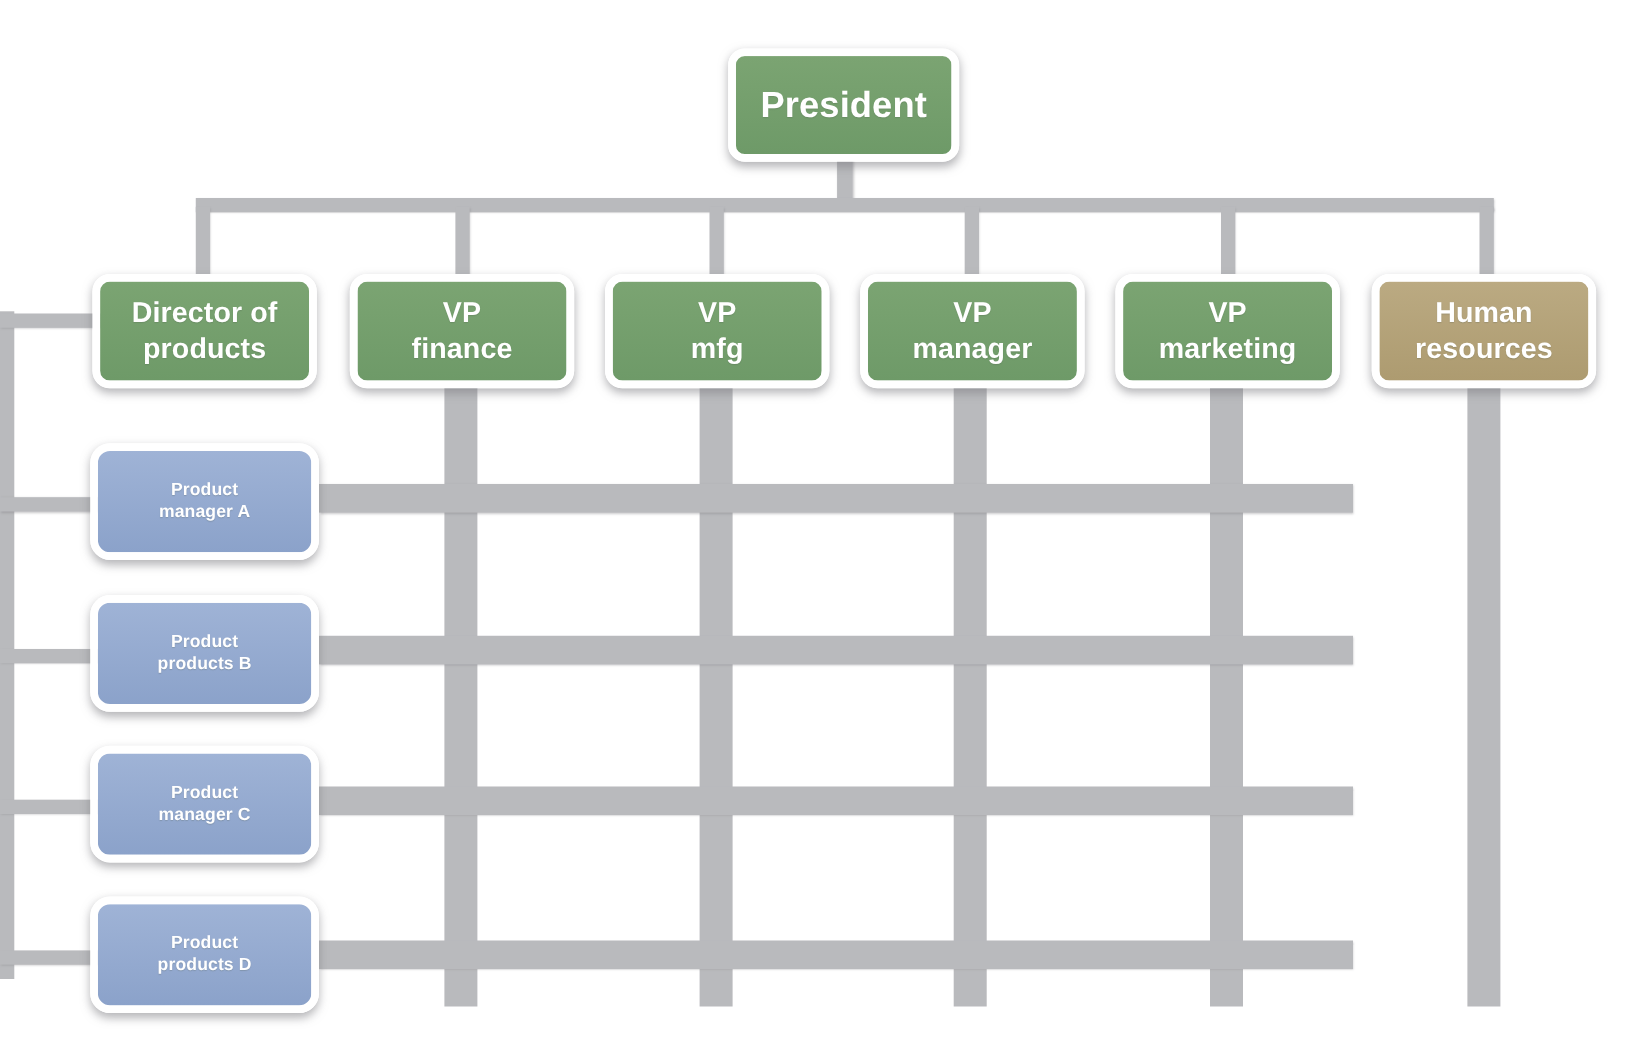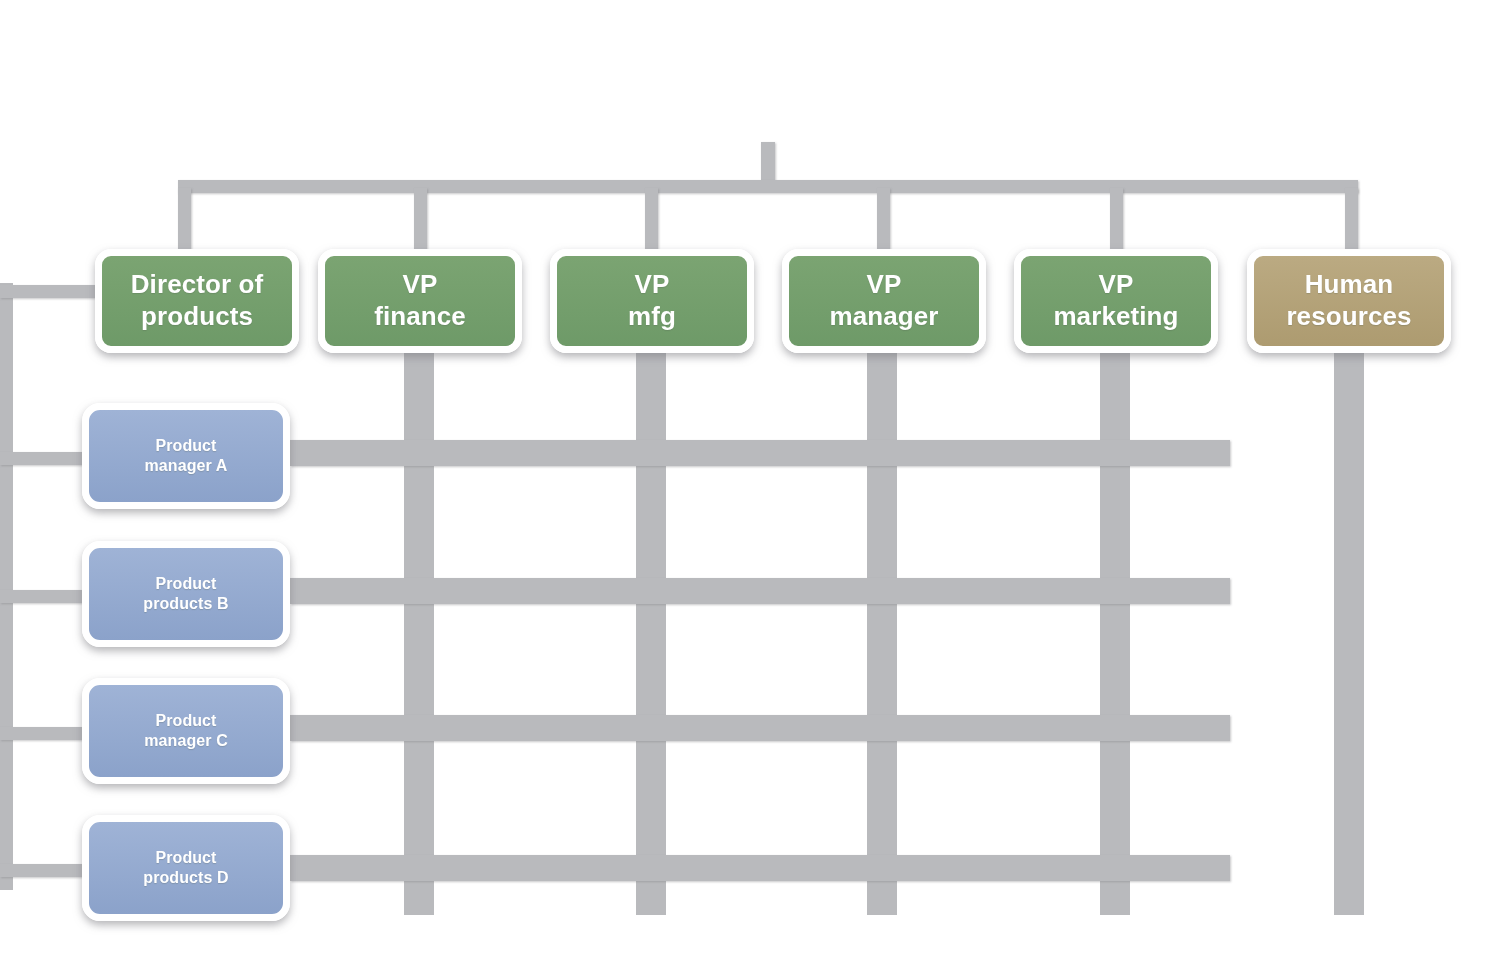--- a/index.html
+++ b/index.html
@@ -100,22 +100,25 @@
   <div class="conn shade" style="left:0px; top:452px; width:95px; height:13px;"></div>
   <div class="conn shade" style="left:0px; top:590px; width:95px; height:13px;"></div>
   <div class="conn shade" style="left:0px; top:727px; width:95px; height:13px;"></div>
   <div class="conn shade" style="left:0px; top:864px; width:95px; height:13px;"></div>
 
   <div class="conn shade" style="left:290px; top:440px; width:940px; height:26px;"></div>
   <div class="conn shade" style="left:290px; top:578px; width:940px; height:26px;"></div>
   <div class="conn shade" style="left:290px; top:715px; width:940px; height:26px;"></div>
   <div class="conn shade" style="left:290px; top:855px; width:940px; height:26px;"></div>
 
+  <div class="node green president" style="left:662px; top:44px; width:210px; height:103px;">
+    <span class="label">President</span>
+  </div>
 
-  <div class="node green exec" style="left:95px; top:249px; width:204px; height:104px;">
+  <div class="node green exec" style="left:84px; top:249px; width:204px; height:104px;">
     <span class="label">
       <span>Director of</span><br>
       <span>products</span>
     </span>
   </div>
 
   <div class="node green exec" style="left:318px; top:249px; width:204px; height:104px;">
     <span class="label">
       <span>VP</span><br>
       <span>finance</span>

